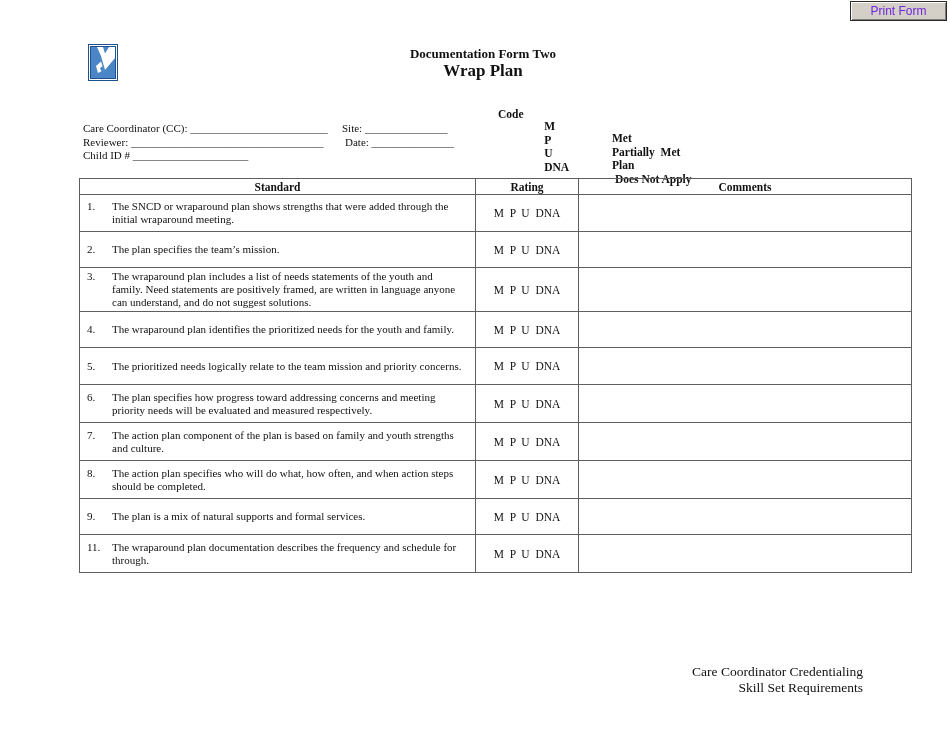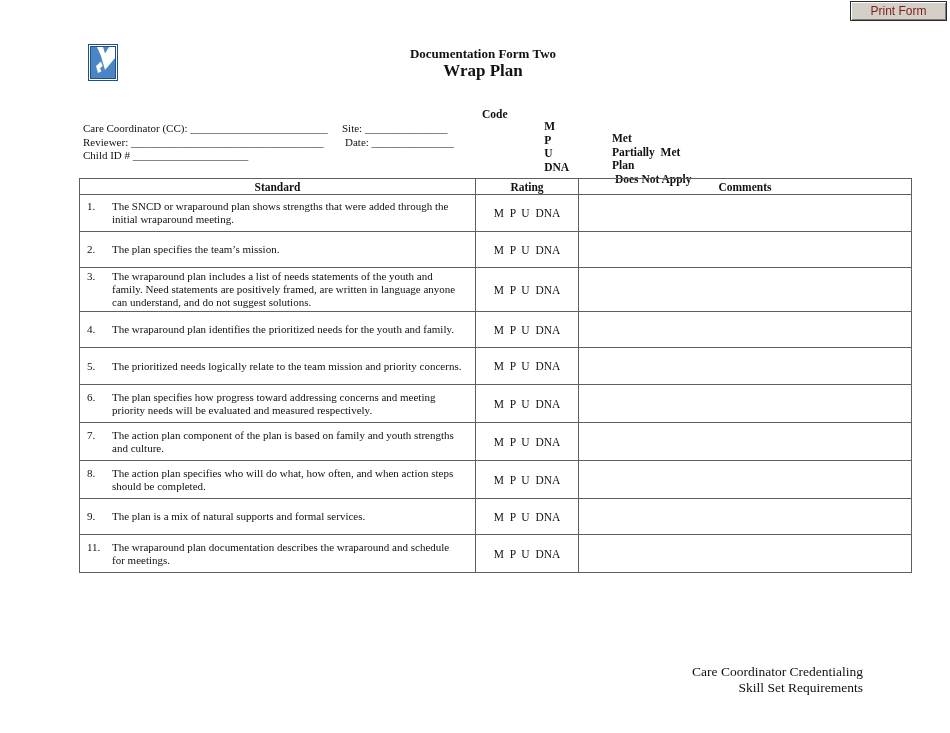--- a/index.html
+++ b/index.html
@@ -6,21 +6,21 @@
   .page{
     position:relative;width:950px;height:733px;background:#ffffff;
     font-family:"Liberation Serif",serif;color:#111;overflow:hidden;
   }
 
   
   .print-btn{
     position:absolute;top:1px;left:850px;width:97px;height:20px;
     background:#d4d0c8;border:1px solid #2b2b2b;box-sizing:border-box;
     box-shadow:inset 1px 1px 0 #ffffff, inset -1px -1px 0 #7f7c77;
-    font-family:"Liberation Sans",sans-serif;font-size:12px;color:#7f1d1d;
+    font-family:"Liberation Sans",sans-serif;font-size:12px;color:#6d28d9;
     text-align:center;line-height:18px;cursor:pointer;
   }
 
   
   .logo{position:absolute;left:88px;top:44px;width:30px;height:37px;}
 
   
   .title-block{position:absolute;top:46px;left:0;width:966px;text-align:center;}
   .title1{font-size:13px;font-weight:bold;line-height:15px;}
   .title2{font-size:17px;font-weight:bold;line-height:20px;}
@@ -29,21 +29,21 @@
   .fields{position:absolute;left:83px;top:122px;width:400px;height:50px;font-size:11px;text-decoration:underline;}
   .fields span{position:absolute;white-space:pre;}
   .f-care{top:0;left:0;}
   .f-site{top:0;left:259px;}
   .f-reviewer{top:13.5px;left:0;}
   .f-date{top:13.5px;left:262px;}
   .f-child{top:27px;left:0;}
 
   
   .legend{position:absolute;left:482px;top:108px;font-size:11.5px;font-weight:bold;}
-  .legend .code-label{position:absolute;top:0;left:0;}
+  .legend .code-label{position:absolute;top:0;left:16px;}
   .legend .lrow{position:absolute;left:45px;white-space:pre;}
   .legend .lrow .meaning{position:absolute;left:85px;white-space:pre;}
   .lr0{top:0;} .lr1{top:13.5px;} .lr2{top:27px;} .lr3{top:40.5px;}
 
   
   table.grid{
     position:absolute;left:79px;top:178px;width:833px;
     border-collapse:collapse;table-layout:fixed;border-radius:17px;
   }
   table.grid th, table.grid td{border:1px solid #5f5f5f;padding:0;box-sizing:border-box;}
@@ -213,21 +213,21 @@
               <span class="txt">The plan is a mix of natural supports and formal services.</span>
             </div>
           </td>
         <td class="rating">M  P  U  DNA</td>
         <td class="comments"></td>
       </tr>
       <tr style="height:38px">
         <td class="std">
             <div class="std-flex">
               <span class="num">11.</span>
-              <span class="txt">The wraparound plan documentation describes the wraparound and schedule for meetings.</span>
+              <span class="txt">The wraparound plan documentation describes the frequency and schedule for through.</span>
             </div>
           </td>
         <td class="rating">M  P  U  DNA</td>
         <td class="comments"></td>
       </tr>
     </tbody>
   </table>
 
 
   <div class="credential">

